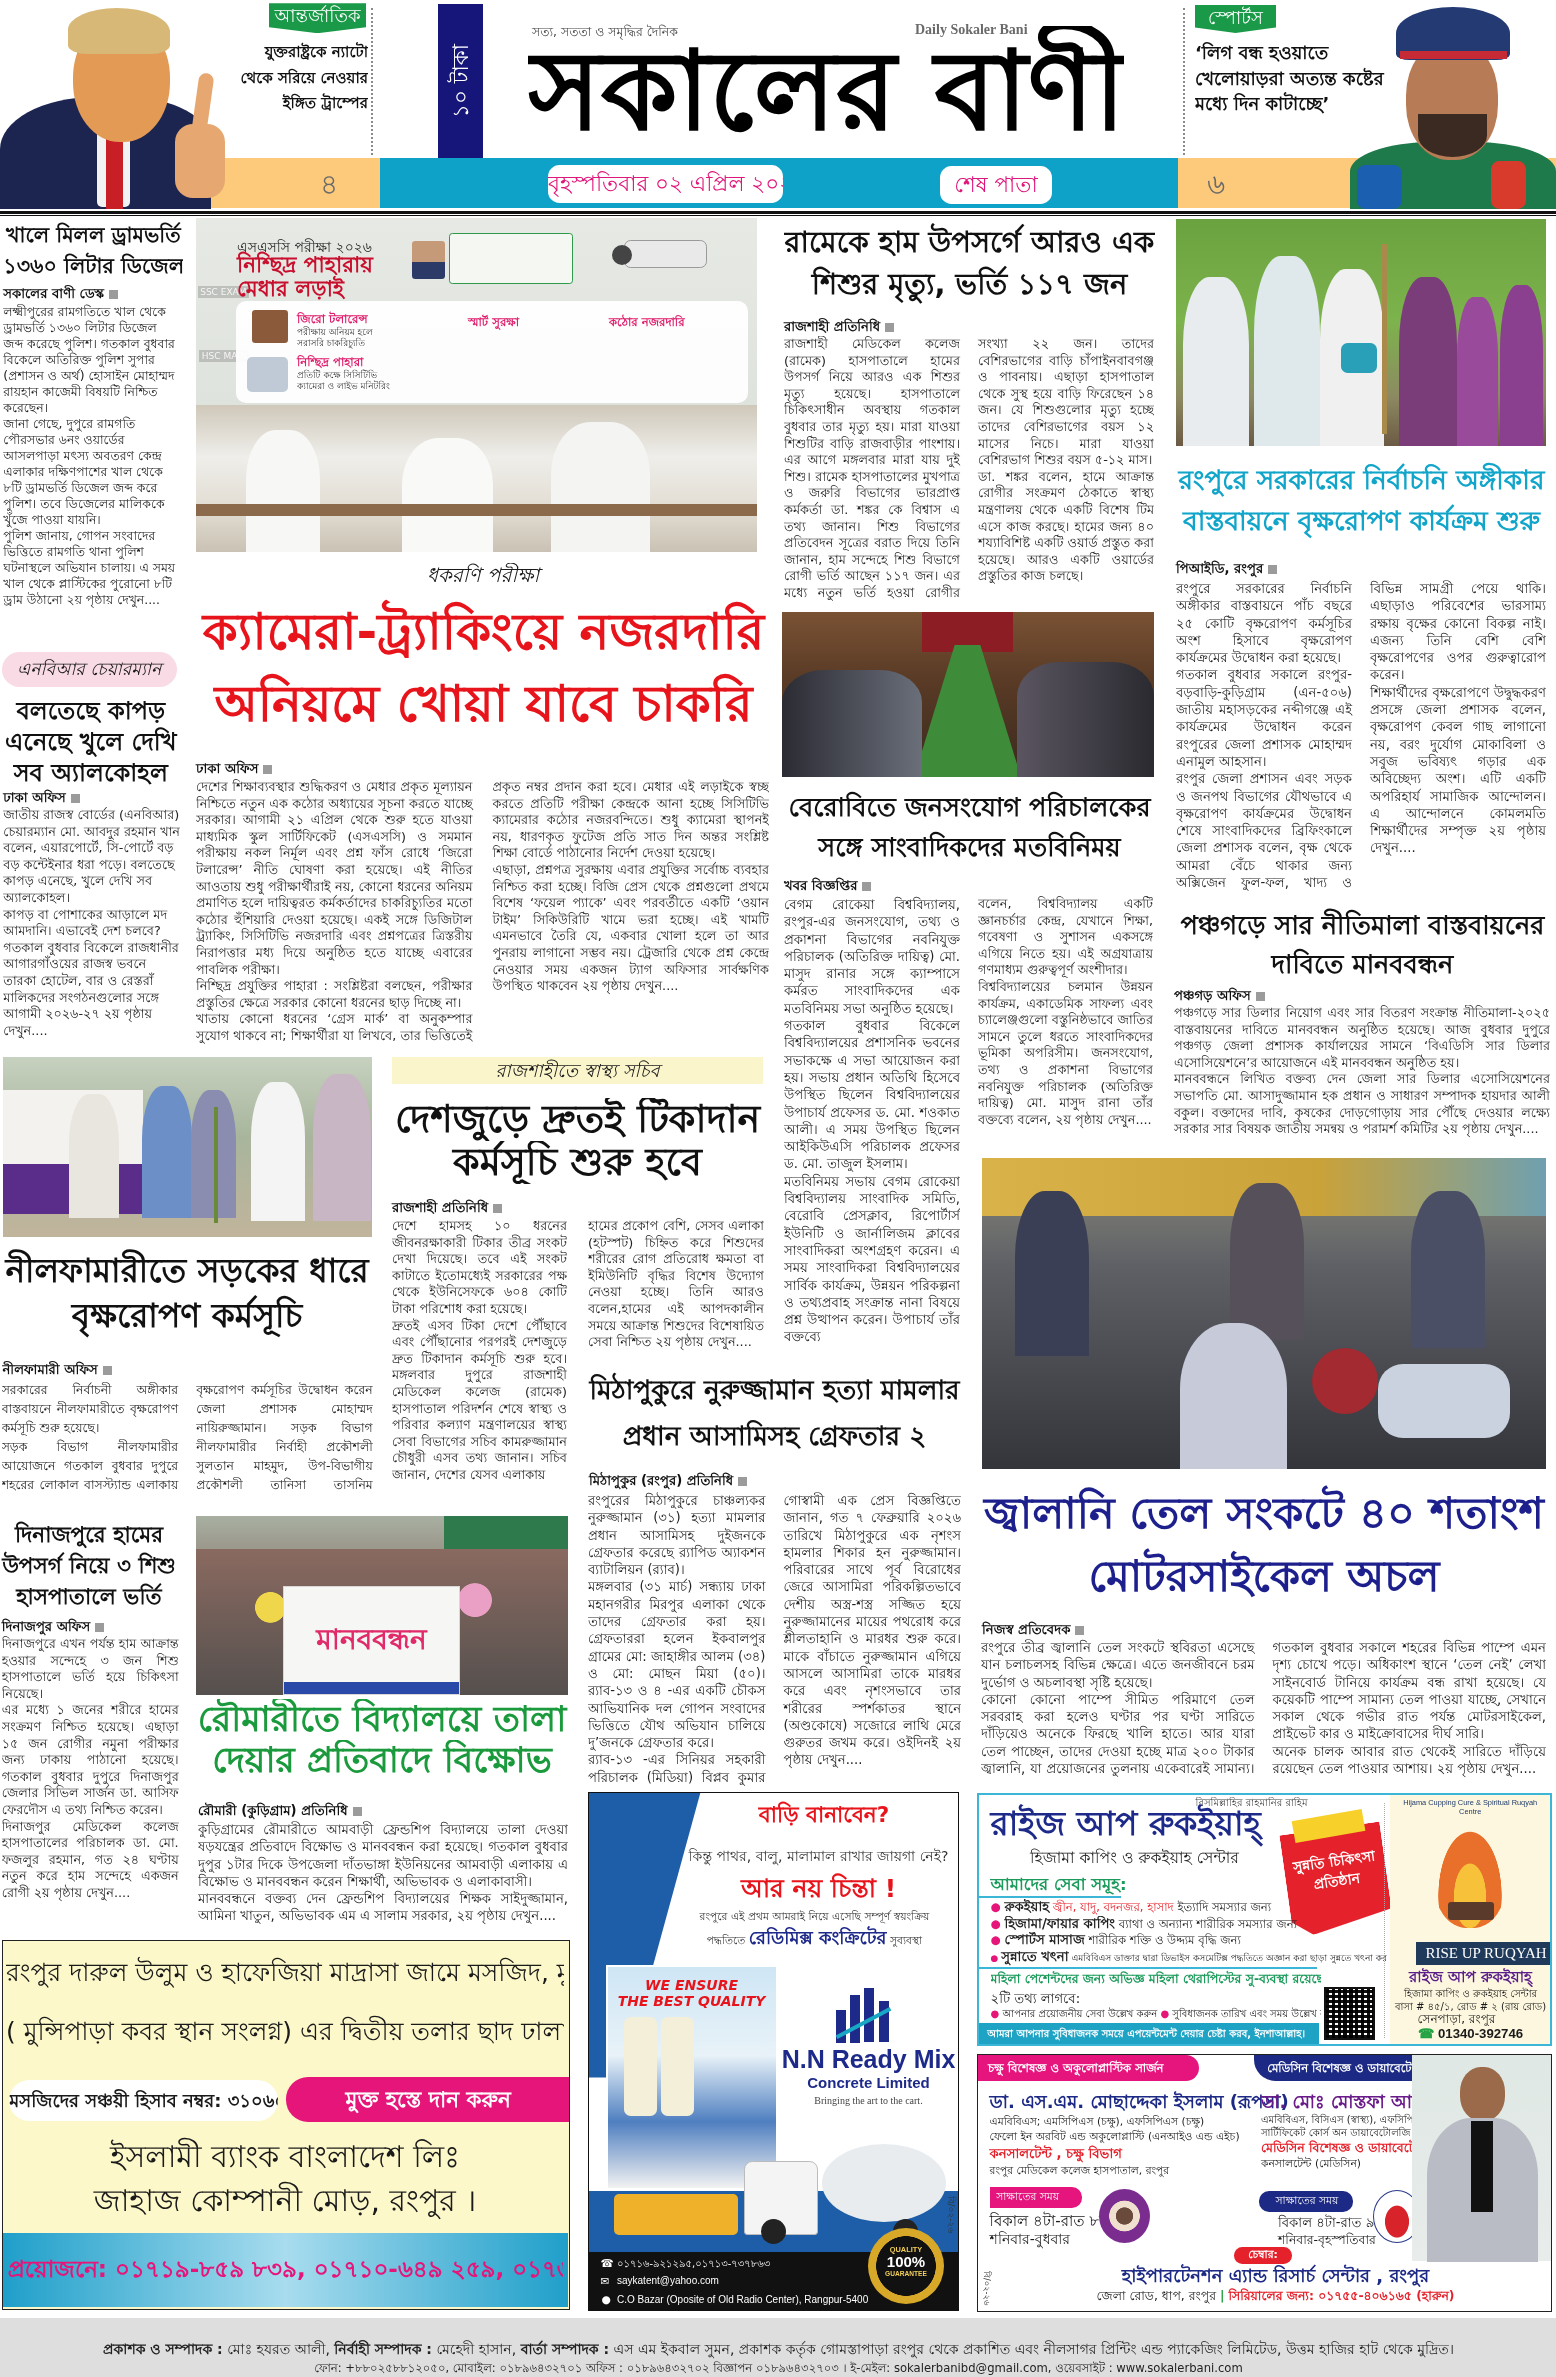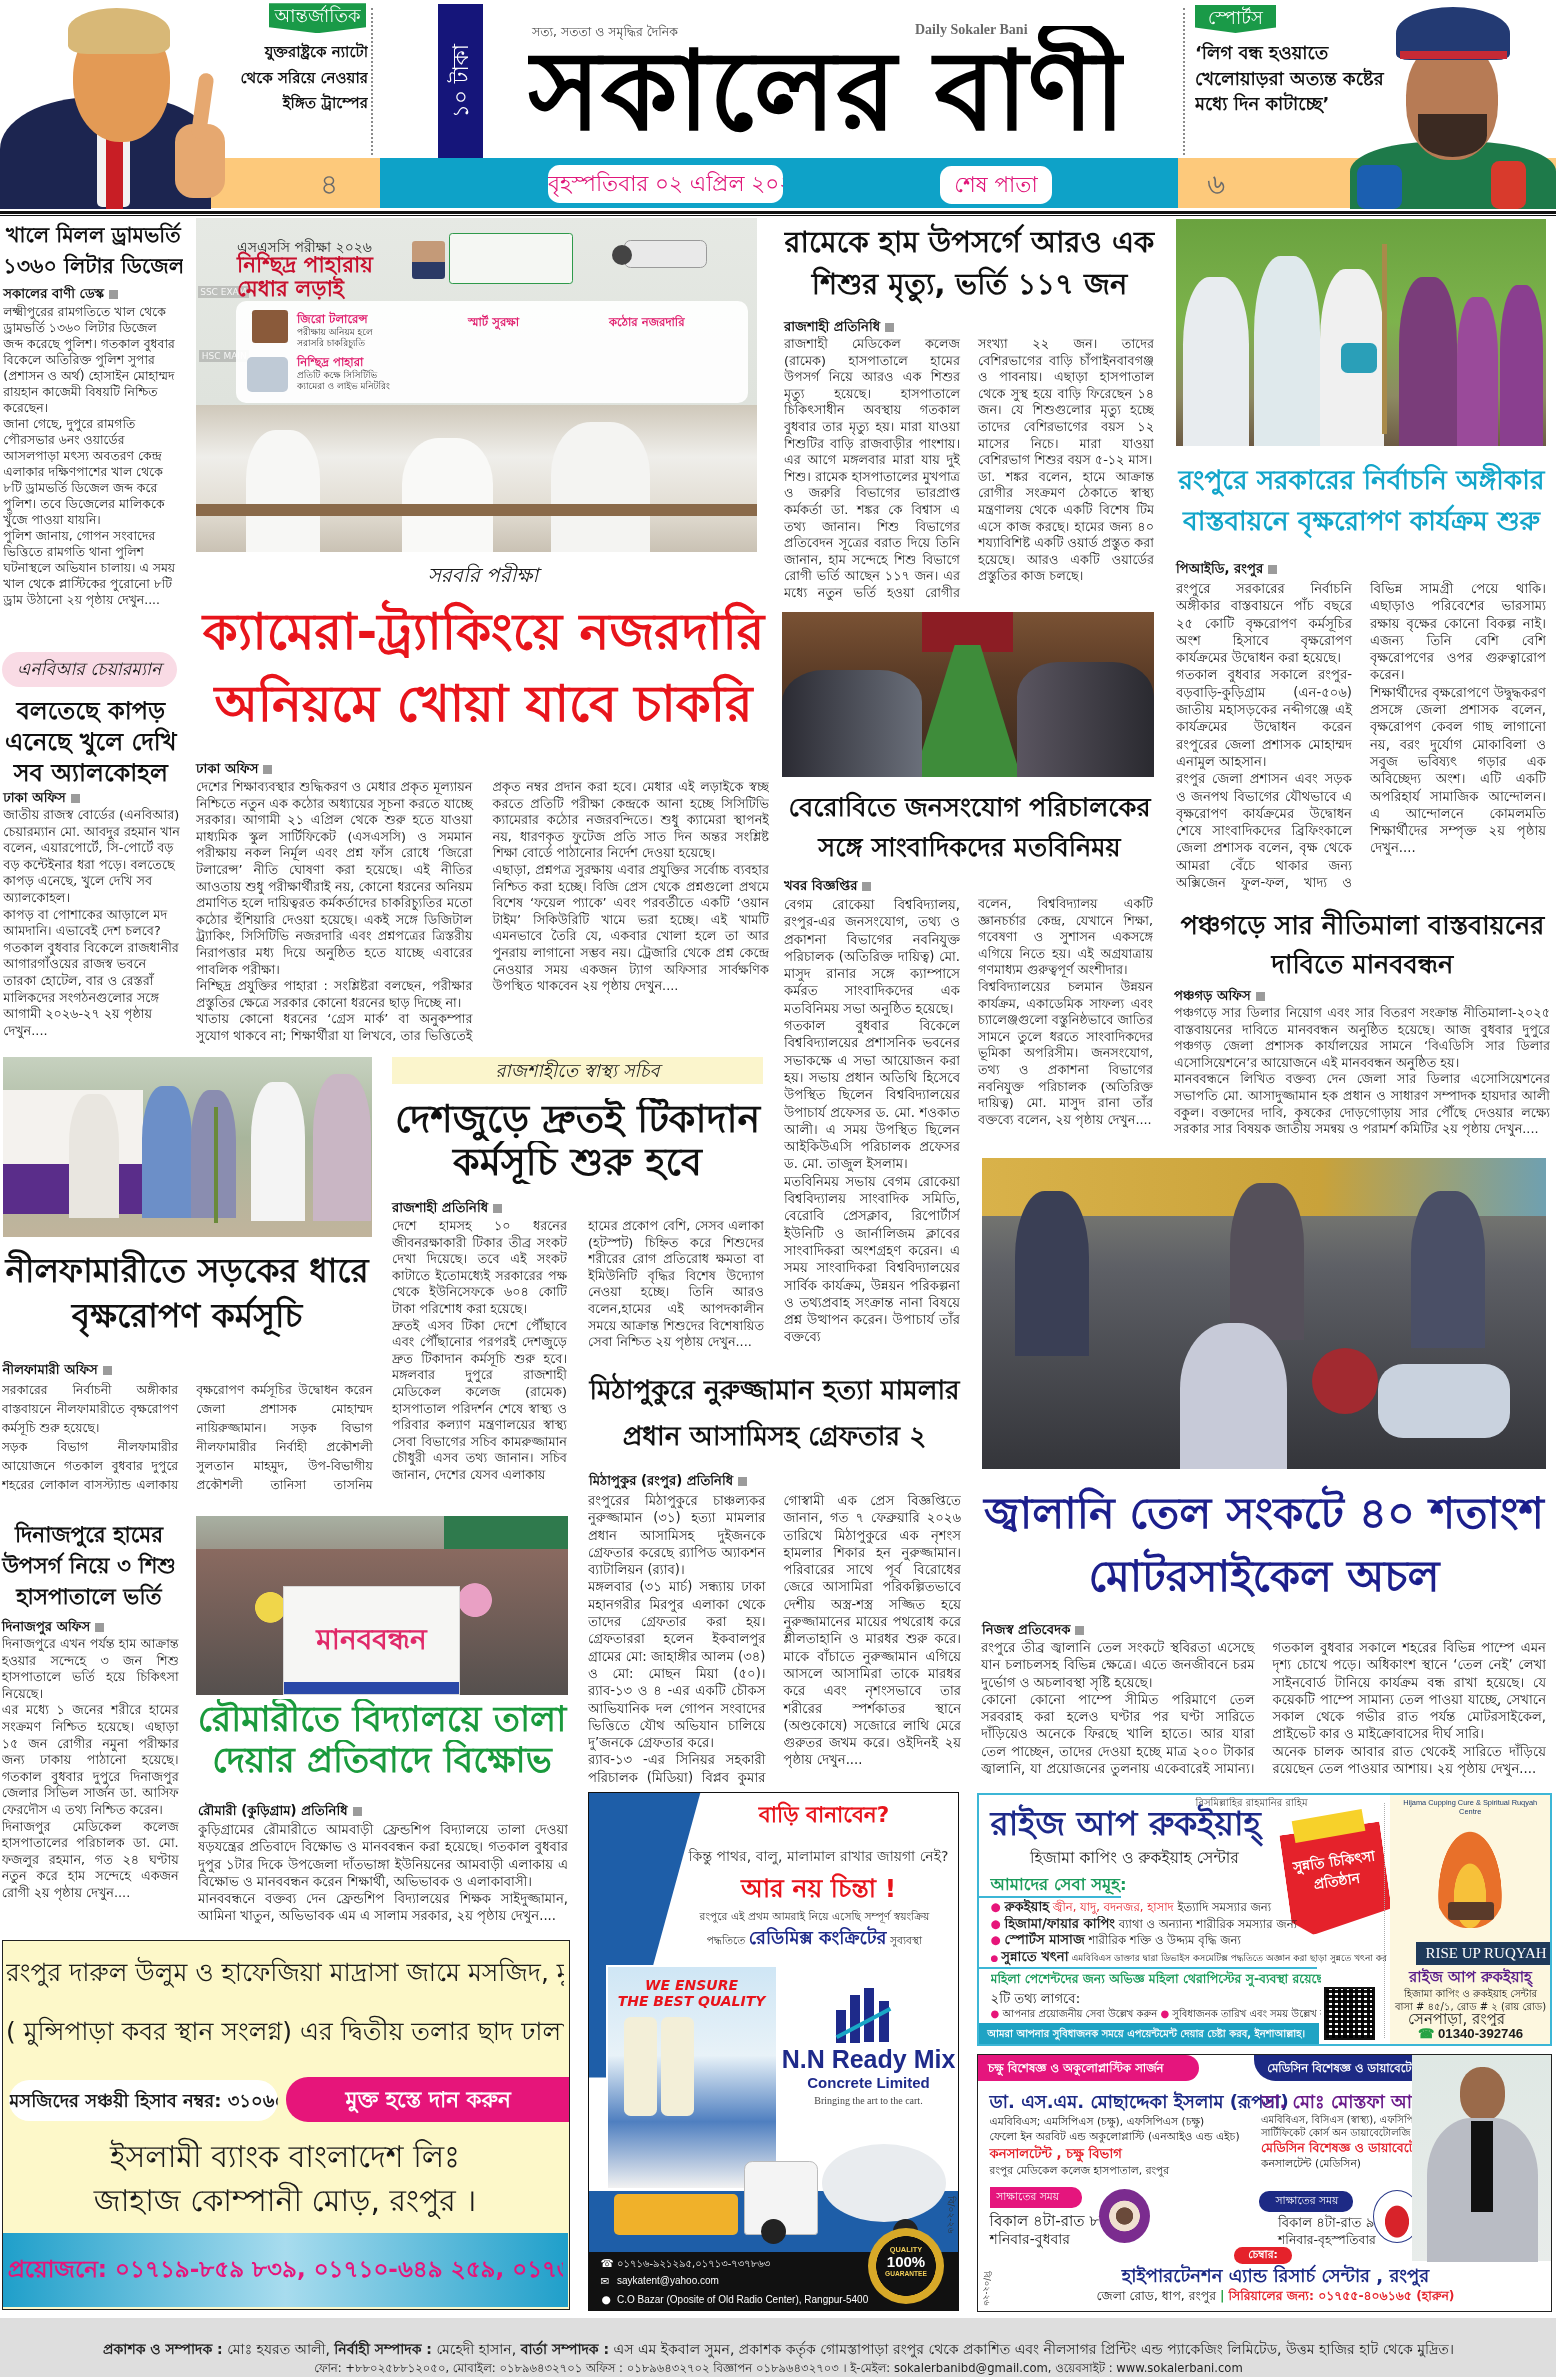--- a/index.html
+++ b/index.html
@@ -136,21 +136,21 @@
   <div class="shape" style="left:272px;top:96px;font-size:11.6px;color:#e01f6e;font-weight:bold;white-space:nowrap">স্মার্ট সুরক্ষা</div>
   <div class="shape" style="left:413px;top:96px;font-size:11.6px;color:#e01f6e;font-weight:bold;white-space:nowrap">কঠোর নজরদারি</div>
   <div class="shape" style="left:0;top:187px;width:561px;height:148px;background:linear-gradient(180deg,#cfc8ba 0%,#efeeea 35%,#e2ddd3 70%,#c9c1b3 100%)">
     <div class="shape" style="left:50px;top:25px;width:74px;height:123px;background:#f7f7f5;border-radius:40% 40% 0 0"></div>
     <div class="shape" style="left:206px;top:33px;width:91px;height:115px;background:#f9f9f7;border-radius:40% 40% 0 0"></div>
     <div class="shape" style="left:355px;top:16.5px;width:99px;height:131px;background:#f4f4f2;border-radius:40% 40% 0 0"></div>
     <div class="shape" style="left:0;top:99px;width:561px;height:11.6px;background:#8a6a4a"></div>
   </div>
 </div>
 
-<div class="lbl" style="left:196px;top:563px;width:574px;font-size:20px;line-height:25px">সরবরি পরীক্ষা</div>
+<div class="lbl" style="left:196px;top:563px;width:574px;font-size:20px;line-height:25px">ধকরণি পরীক্ষা</div>
 <div class="hl" style="left: 198px; top: 596px; width: 571px; font-size: 50px; line-height: 72px; color: var(--headline_red,#e8141b);">
   <span>ক্যামেরা-ট্র্যাকিংয়ে নজরদারি</span>
   <span>অনিয়মে খোয়া যাবে চাকরি</span>
 </div>
 <div class="by" style="left:196px;top:761px">ঢাকা অফিস</div>
 <div class="bd c2" style="left: 196px; top: 779px; width: 573px; height: 269px; column-gap: 20px; font-size: 12.8px; line-height: 16.6px;">
   <p>দেশের শিক্ষাব্যবস্থার শুদ্ধিকরণ ও মেধার প্রকৃত মূল্যায়ন নিশ্চিতে নতুন এক কঠোর অধ্যায়ের সূচনা করতে যাচ্ছে সরকার। আগামী ২১ এপ্রিল থেকে শুরু হতে যাওয়া মাধ্যমিক স্কুল সার্টিফিকেট (এসএসসি) ও সমমান পরীক্ষায় নকল নির্মূল এবং প্রশ্ন ফাঁস রোধে ‘জিরো টলারেন্স’ নীতি ঘোষণা করা হয়েছে। এই নীতির আওতায় শুধু পরীক্ষার্থীরাই নয়, কোনো ধরনের অনিয়ম প্রমাণিত হলে দায়িত্বরত কর্মকর্তাদের চাকরিচ্যুতির মতো কঠোর হুঁশিয়ারি দেওয়া হয়েছে। একই সঙ্গে ডিজিটাল ট্র্যাকিং, সিসিটিভি নজরদারি এবং প্রশ্নপত্রের ত্রিস্তরীয় নিরাপত্তার মধ্য দিয়ে অনুষ্ঠিত হতে যাচ্ছে এবারের পাবলিক পরীক্ষা।</p>
   <p>নিশ্ছিদ্র প্রযুক্তির পাহারা : সংশ্লিষ্টরা বলছেন, পরীক্ষার প্রস্তুতির ক্ষেত্রে সরকার কোনো ধরনের ছাড় দিচ্ছে না।</p>
   <p>খাতায় কোনো ধরনের ‘গ্রেস মার্ক’ বা অনুকম্পার সুযোগ থাকবে না; শিক্ষার্থীরা যা লিখবে, তার ভিত্তিতেই প্রকৃত নম্বর প্রদান করা হবে। মেধার এই লড়াইকে স্বচ্ছ করতে প্রতিটি পরীক্ষা কেন্দ্রকে আনা হচ্ছে সিসিটিভি ক্যামেরার কঠোর নজরবন্দিতে। শুধু ক্যামেরা স্থাপনই নয়, ধারণকৃত ফুটেজ প্রতি সাত দিন অন্তর সংশ্লিষ্ট শিক্ষা বোর্ডে পাঠানোর নির্দেশ দেওয়া হয়েছে।</p>
   <p>এছাড়া, প্রশ্নপত্র সুরক্ষায় এবার প্রযুক্তির সর্বোচ্চ ব্যবহার নিশ্চিত করা হচ্ছে। বিজি প্রেস থেকে প্রশ্নগুলো প্রথমে বিশেষ ‘ফয়েল প্যাকে’ এবং পরবর্তীতে একটি ‘ওয়ান টাইম’ সিকিউরিটি খামে ভরা হচ্ছে। এই খামটি এমনভাবে তৈরি যে, একবার খোলা হলে তা আর পুনরায় লাগানো সম্ভব নয়। ট্রেজারি থেকে প্রশ্ন কেন্দ্রে নেওয়ার সময় একজন ট্যাগ অফিসার সার্বক্ষণিক উপস্থিত থাকবেন  ২য় পৃষ্ঠায় দেখুন....</p>
@@ -406,21 +406,21 @@
   <div class="shape" style="left:345px;top:192px;width:51px;height:53px;background:repeating-linear-gradient(90deg,#111 0 3.3px,#fff 3.3px 5.8px),repeating-linear-gradient(0deg,#111 0 2.5px,#fff 2.5px 5px);background-blend-mode:multiply;border:2.5px solid #111"></div>
   <div class="shape" style="left:405px;top:8.3px;height:235px;border-left:1.7px dotted #aaa"></div>
   <div class="shape" style="left:411px;top:0;width:161px;height:250px;background:#fdf7df">
     <div class="shape" style="left:1.7px;top:3.3px;width:157px;font-family:'Liberation Sans',sans-serif;font-size:7.4px;line-height:9px;color:#1e3a6a;text-align:center;white-space:normal">Hijama Cupping Cure &amp; Spiritual Ruqyah Centre</div>
     <div class="shape" style="left:43px;top:26.4px;width:74px;height:107px;background:radial-gradient(ellipse at 50% 70%,#f7c13a 0 30%,#e8702a 31% 60%,transparent 61%);border-radius:50% 50% 45% 45%"></div>
     <div class="shape" style="left:58px;top:107px;width:46px;height:18px;background:#5a3a2a;border-radius:3.3px"></div>
     <div class="shape" style="left:26px;top:147px;width:140px;height:23px;background:#1f3a5a;color:#fff;text-align:center;font-family:'Liberation Serif',serif;font-size:15px;line-height:23px;white-space:nowrap;overflow:hidden">RISE UP RUQYAH</div>
     <div class="adtxt" style="left:0;top:172px;width:161px;font-size:15px;line-height:20px;font-weight:bold;color:#5a1e8a">রাইজ আপ রুকইয়াহ্</div>
     <div class="adtxt" style="left:0;top:192px;width:161px;font-size:10px;line-height:13.2px">হিজামা কাপিং ও রুকইয়াহ সেন্টার</div>
     <div class="adtxt" style="left:0;top:205px;width:161px;font-size:10px;line-height:13.2px">বাসা # ৪৫/১, রোড # ২ (রায় রোড)</div>
-    <div class="adtxt" style="left:0;top:218px;width:133px;font-size:15px;line-height:13.2px">সেনপাড়া, রংপুর</div>
+    <div class="adtxt" style="left:0;top:218px;width:133px;font-size:12px;line-height:13.2px">সেনপাড়া, রংপুর</div>
     <div class="adtxt" style="left:0;top:231px;width:161px;font-size:13.2px;line-height:16.5px;font-weight:bold;font-family:'Liberation Sans',sans-serif">
       <span style="color:#25a244">☎</span>
       <span>01340-392746</span>
     </div>
   </div>
 </div>
 
 <div class="a" style="left:977px;top:2054px;width:575px;height:258px;border:1.7px solid #222;background:#fff;overflow:hidden">
   <div class="shape" style="left:0;top:0;width:221px;height:26.4px;line-height:26.4px;padding-left:10px;background:#e5157d;color:#fff;font-size:11.6px;font-weight:bold;border-radius:0 15px 15px 0;white-space:nowrap;overflow:hidden">চক্ষু বিশেষজ্ঞ ও অকুলোপ্লাস্টিক সার্জন</div>
   <div class="shape" style="left:276px;top:0;width:215px;height:26.4px;line-height:26.4px;padding-left:13.2px;background:#1d2a85;color:#fff;font-size:11.6px;font-weight:bold;border-radius:0 0 0 21.5px;white-space:nowrap;overflow:hidden">মেডিসিন বিশেষজ্ঞ ও ডায়াবেটোলজিস্ট</div>

